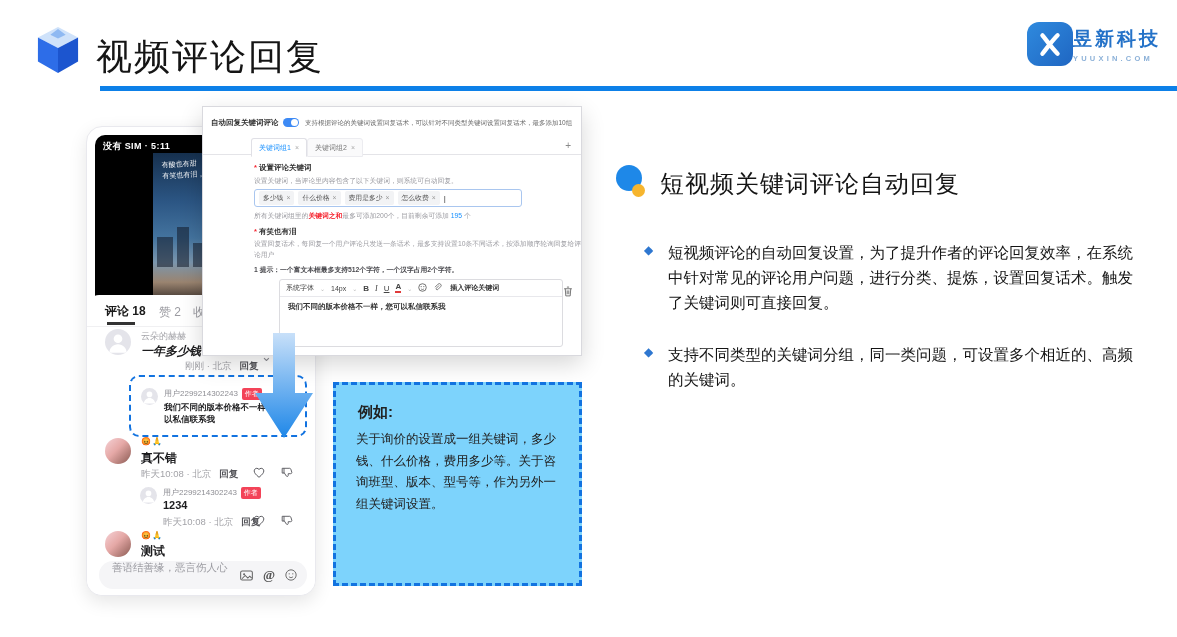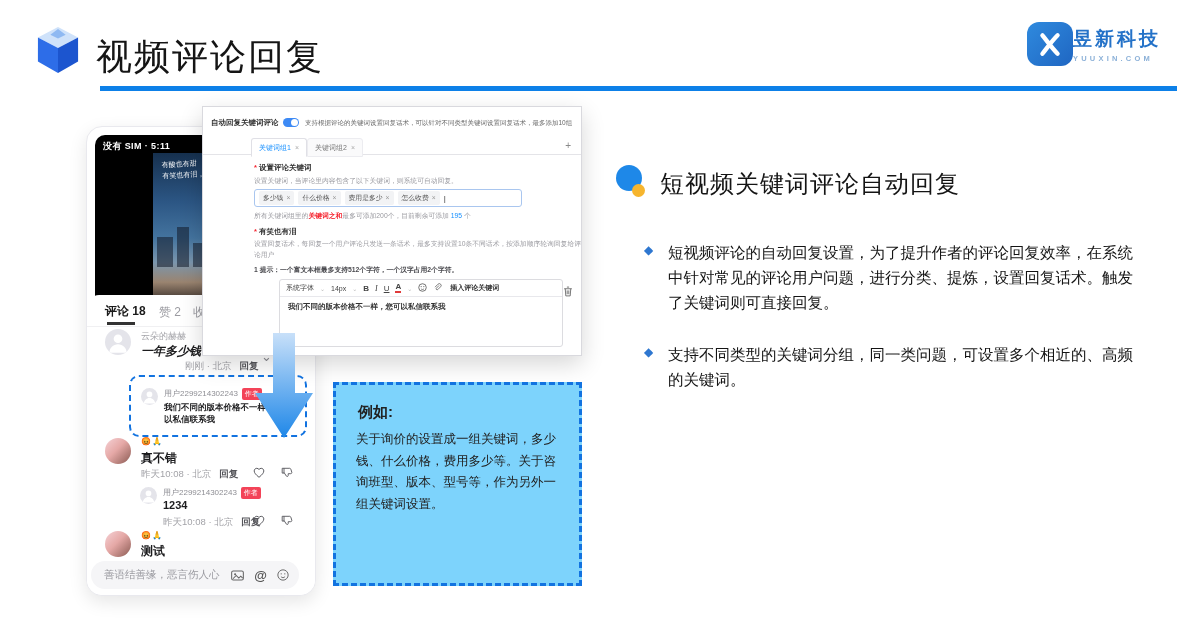--- a/index.html
+++ b/index.html
@@ -48,22 +48,22 @@
   .cmeta{position:absolute;font-size:9.5px;color:#a3a3a8;}
   .cmeta b{color:#55555a;margin-left:8px;font-weight:bold;}
   .cicons{position:absolute;font-size:8px;letter-spacing:1px;}
   .likeic{position:absolute;}
   .chev{position:absolute;color:#8a8a90;font-size:13px;}
   #hl-box{position:absolute;left:42px;top:248px;width:174px;height:58px;border:2px dashed #1273e0;border-radius:10px;}
   .hname{position:absolute;font-size:8px;color:#8e8e94;}
   .hbadge{display:inline-block;background:#f34358;color:#fff;font-size:7px;border-radius:2px;
           padding:1px 3px;margin-left:4px;vertical-align:top;}
   .htext{position:absolute;font-size:8.5px;font-weight:bold;color:#1c1c1e;line-height:1.45;}
-  #composer{position:absolute;left:4px;top:434px;width:208px;height:28px;background:#f5f5f7;border-radius:14px;
-            display:flex;align-items:center;}
+  #composer{position:absolute;left:12px;top:434px;width:208px;height:28px;background:#f5f5f7;border-radius:14px;
+            display:flex;font-family:Liberation Serif, serif;}
   #composer-ph{font-size:10.5px;color:#9a9aa0;margin-left:13px;flex:1;}
   .cmp-ic{margin-right:10px;display:flex;align-items:center;color:#555;}
   #at-ic{font-size:13px;color:#555;font-weight:bold;}
   
   #panel{position:absolute;left:202px;top:106px;width:378px;height:248px;background:#fff;
          border:1px solid #d9d9de;box-shadow:0 8px 22px rgba(0,0,0,.16);z-index:2;}
   #p-title{position:absolute;left:8px;top:11px;font-size:7.5px;font-weight:bold;color:#333;}
   #p-toggle{position:absolute;left:80px;top:11px;width:16px;height:9px;border-radius:5px;background:#3d8af5;}
   #p-toggle i{position:absolute;right:1px;top:1px;width:7px;height:7px;border-radius:50%;background:#fff;}
   #p-desc{position:absolute;left:102px;top:12px;font-size:6.5px;color:#666;white-space:nowrap;}

